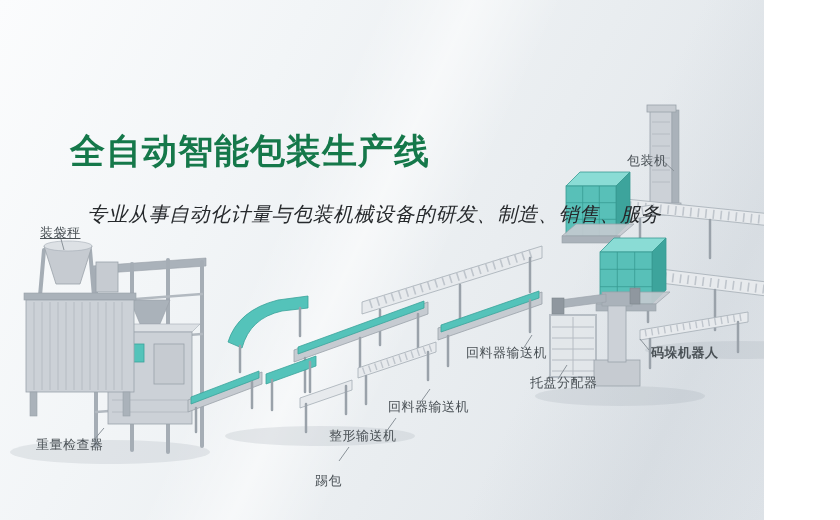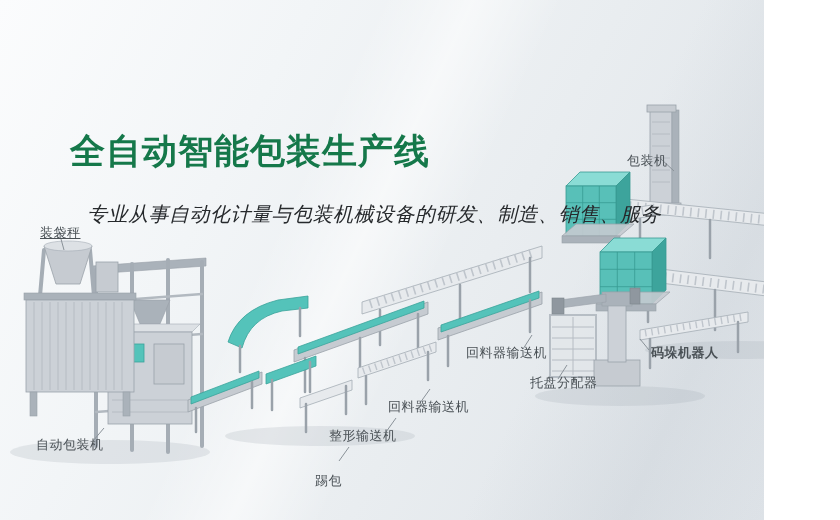--- a/index.html
+++ b/index.html
@@ -271,21 +271,21 @@
       <line class="leader" x1="558" y1="379" x2="567" y2="365"></line>
       <line class="leader" x1="649" y1="350" x2="640" y2="339"></line>
     </g>
   </svg>
 
   <h1 class="title">全自动智能包装生产线</h1>
   <p class="subtitle">专业从事自动化计量与包装机械设备的研发、制造、销售、服务</p>
 
   <div class="mlabel l0">装袋秤</div>
   <div class="mlabel l1">包装机</div>
-  <div class="mlabel l2">自动包装机</div>
+  <div class="mlabel l2">重量检查器</div>
   <div class="mlabel l3">踢包</div>
   <div class="mlabel l4">整形输送机</div>
   <div class="mlabel l5">回料器输送机</div>
   <div class="mlabel l6">回料器输送机</div>
   <div class="mlabel l7">托盘分配器</div>
   <div class="mlabel l8">码垛机器人</div>
 
 </div>
 
 </body></html>

